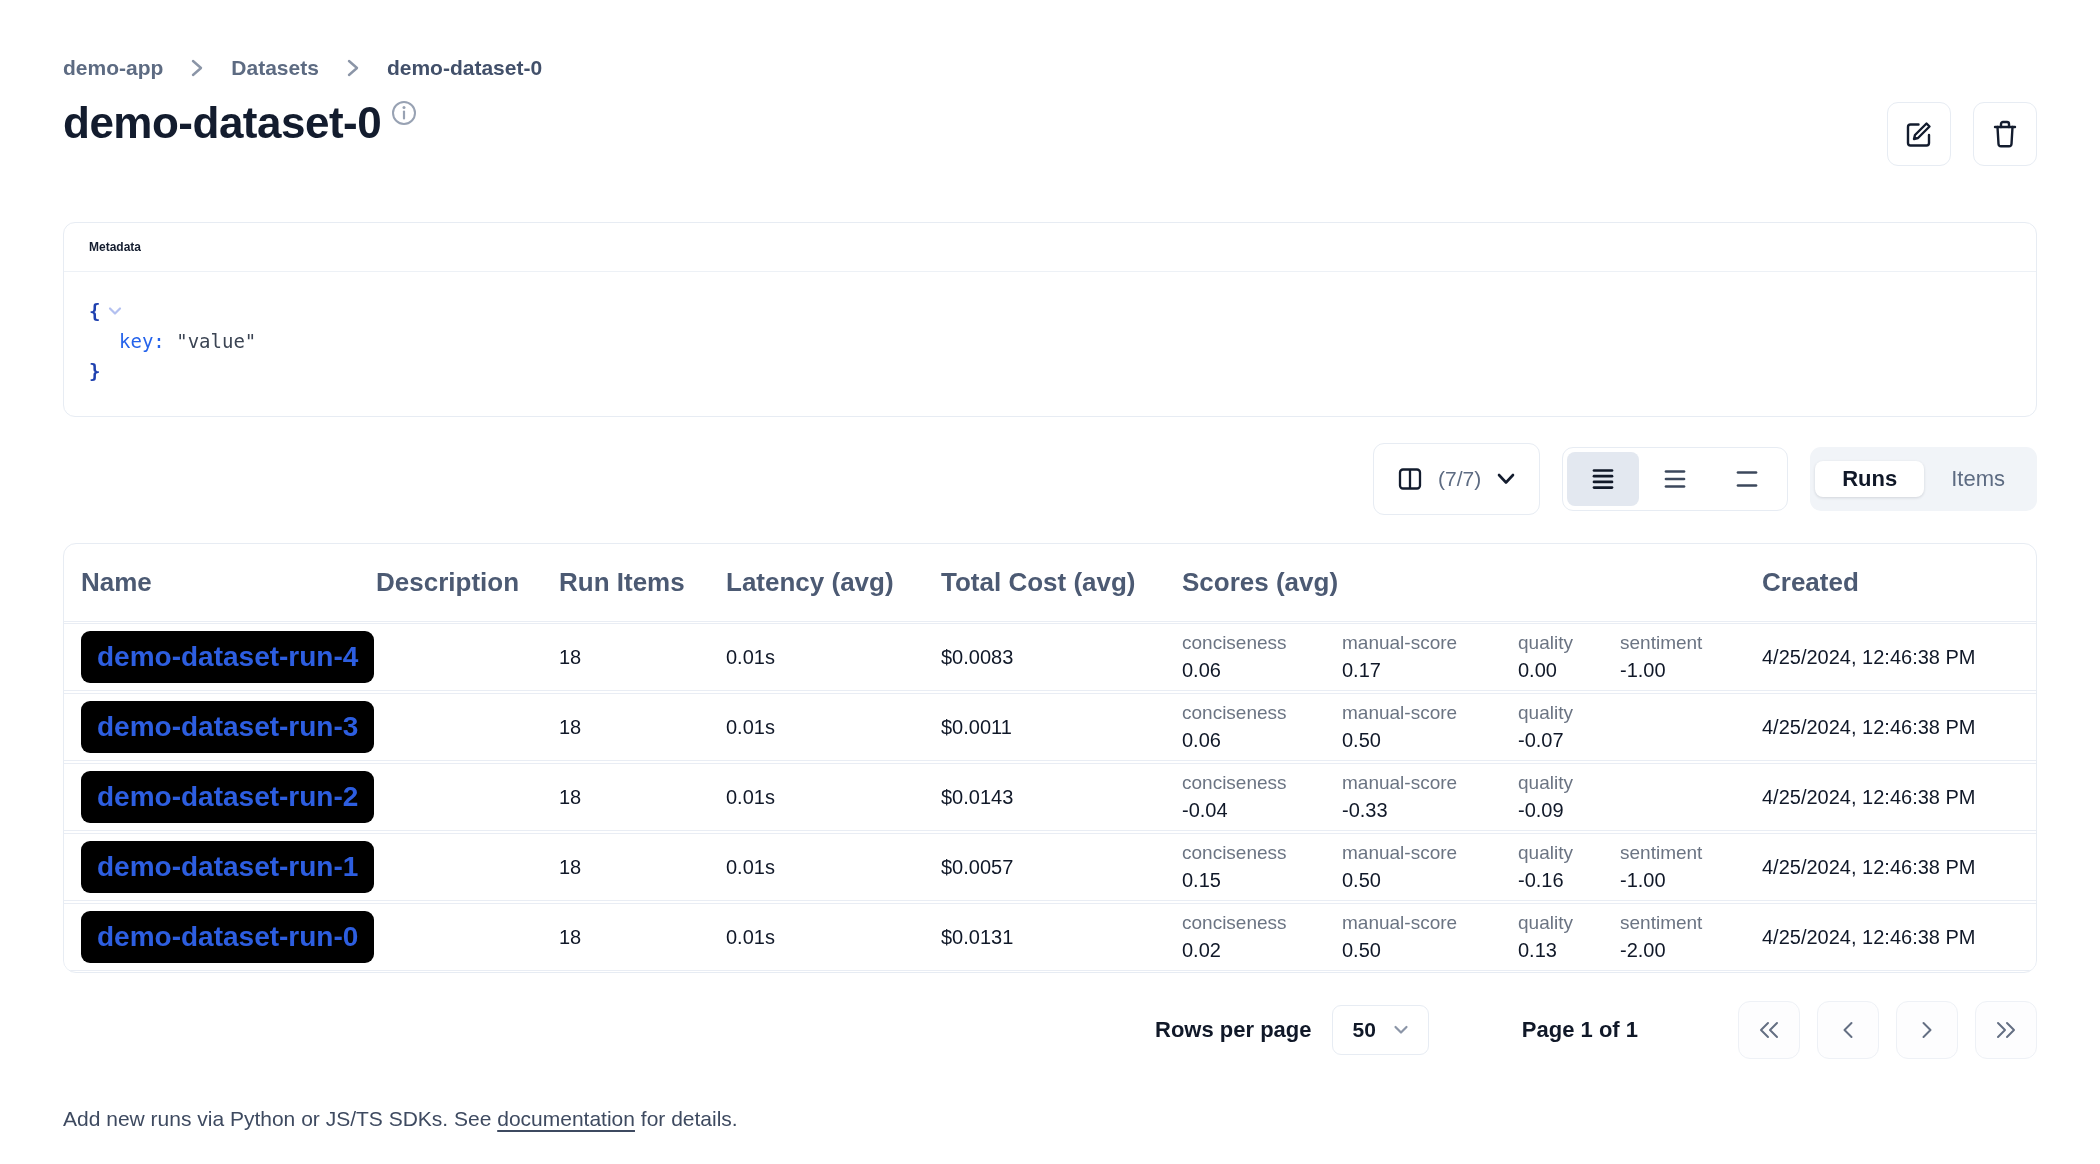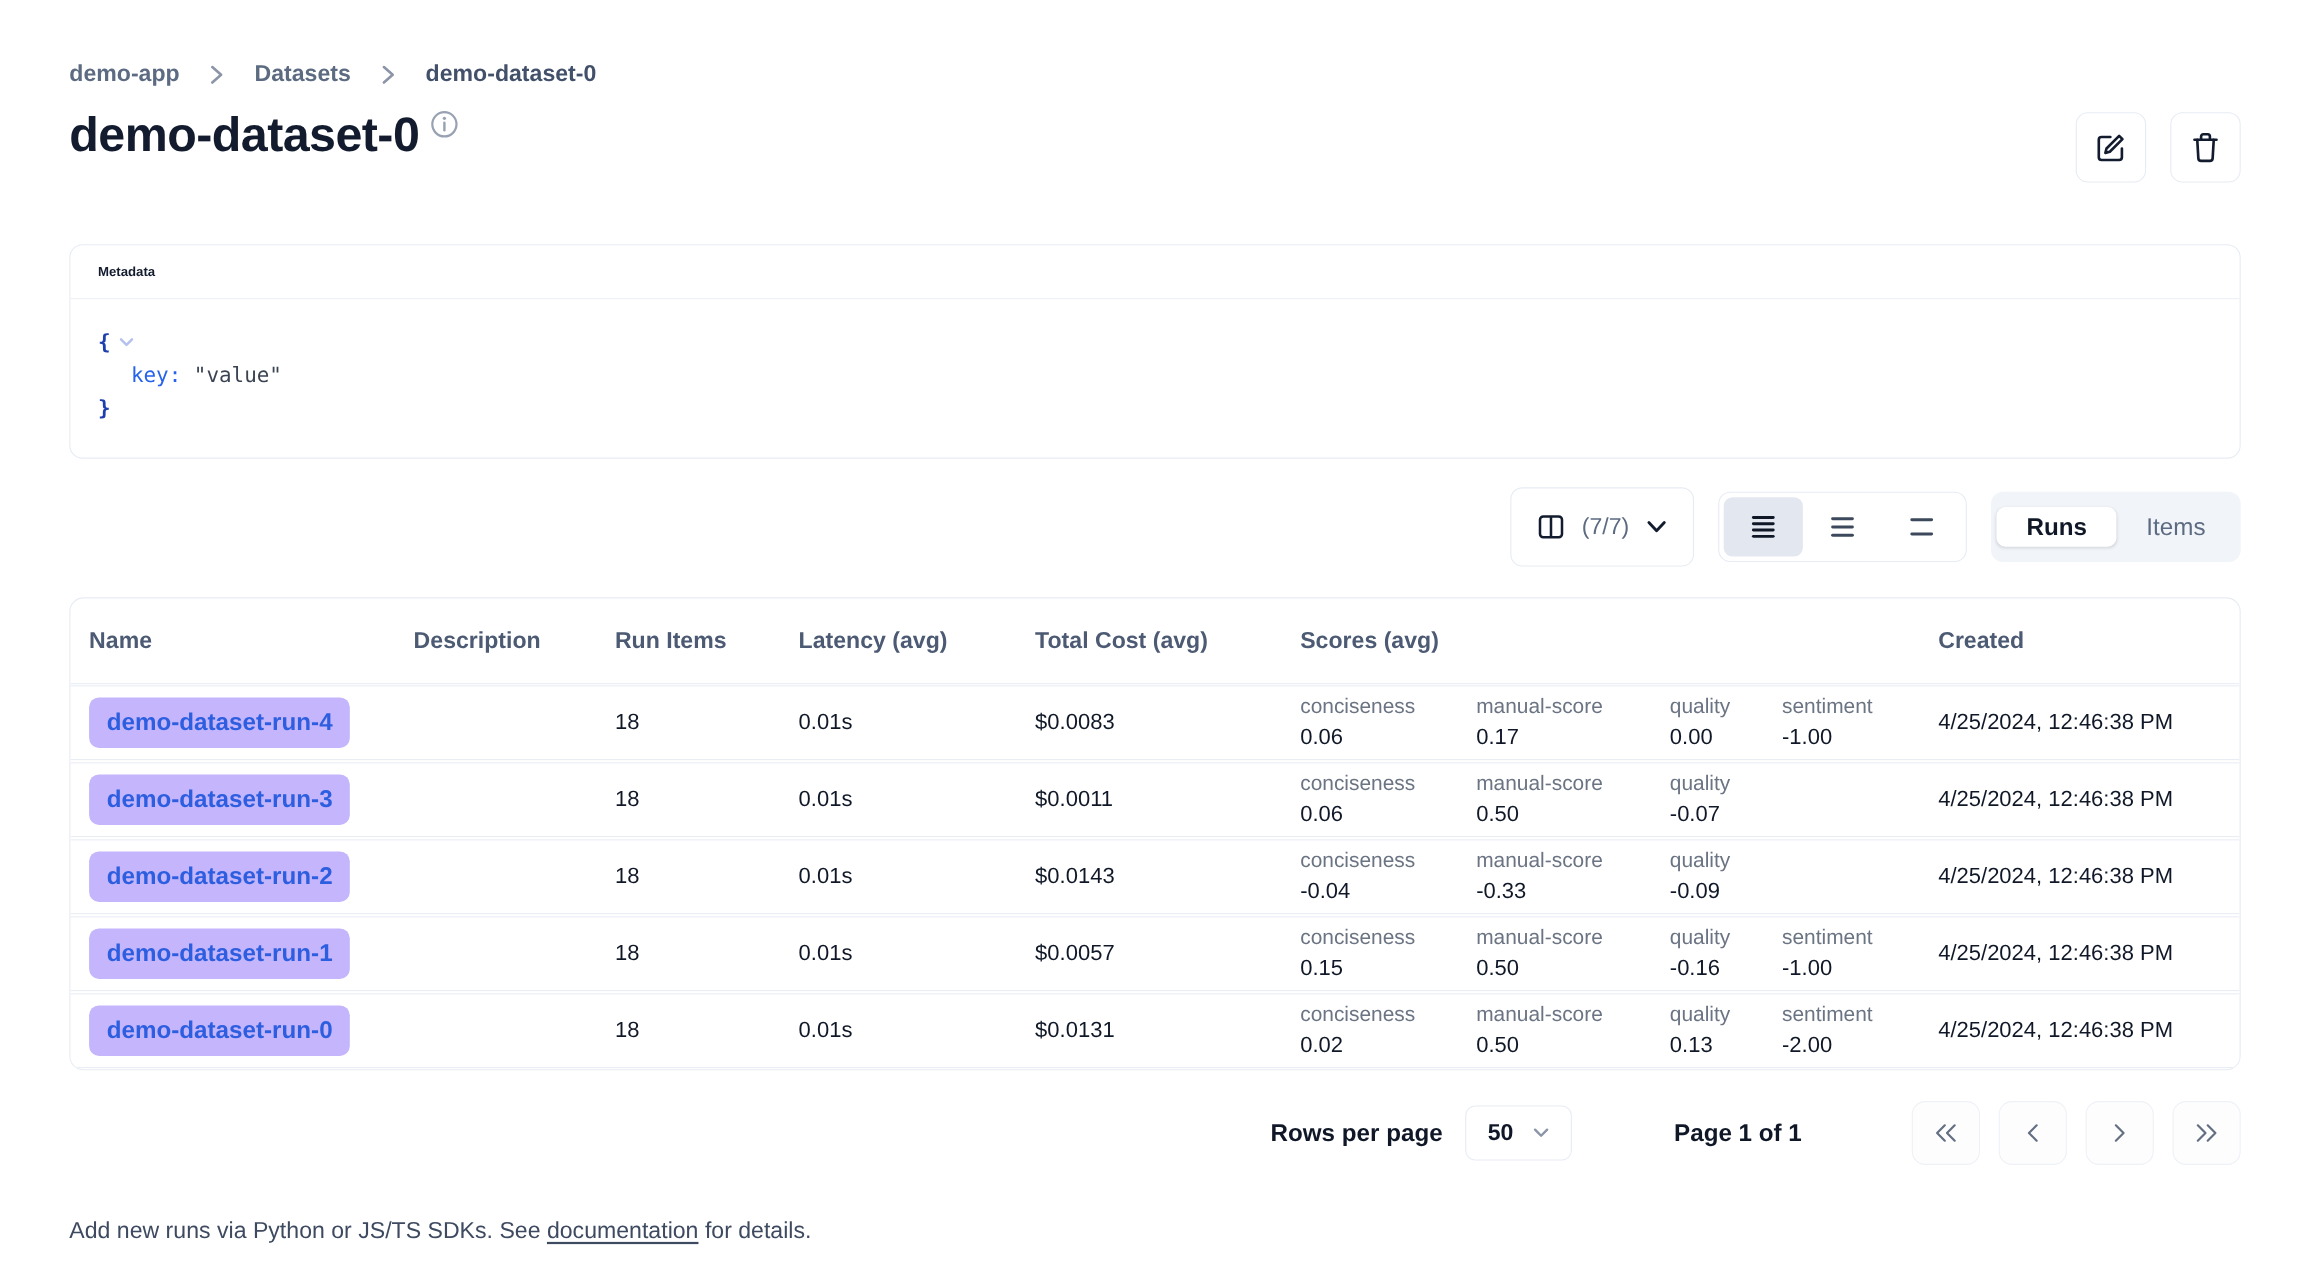--- a/index.html
+++ b/index.html
@@ -47,26 +47,26 @@
   .rh-btn.active { background:#e3e8f0; }
   .tabs { background:#f1f4f8; border-radius:11px; padding:5px; display:flex; align-items:center; height:64px; }
   .tab { padding:0 27px; height:36px; display:flex; align-items:center; font-size:22px; cursor:pointer; border-radius:8px; }
   .tab.active { background:#fff; font-weight:600; color:#101828; box-shadow:0 1px 3px rgba(16,24,40,.14); }
   .tab.inactive { color:#5d6b82; font-weight:500; }
 
   
   .table-card { margin-top:28px; border:1.5px solid #e7ecf3; border-radius:13px; overflow:hidden; background:#fff; }
   .tgrid { display:grid; grid-template-columns:312px 183px 167px 215px 241px 160px 176px 102px 142px 1fr; align-items:center; }
   .thead { height:78px; border-bottom:1.5px solid #e9edf4; }
-  .th { font-size:21px; font-weight:600; color:#4c5a73; }
+  .th { font-size:26px; font-weight:600; color:#4c5a73; }
   .th-scores { grid-column:6 / span 4; }
   .pad-first { padding-left:17px; }
   .tbody { display:flex; flex-direction:column; gap:4px; padding:2px 0 2px 0; }
   .trow { height:66px; background:#fff; box-shadow:0 1px 0 #e9edf4, 0 -1px 0 #e9edf4; }
-  .name-pill { display:inline-block; background:#c4b5fd; color:#2d5ee0; font-weight:700; font-size:22px;
+  .name-pill { display:inline-block; background:#000000; color:#2d5ee0; font-weight:700; font-size:28px;
     padding:10px 16px; border-radius:9px; margin-left:17px; cursor:pointer; }
   .cell { font-size:20px; color:#101828; }
   .score-cell { line-height:1.2; }
   .score-label { font-size:19px; color:#6b7483; }
   .score-value { font-size:20px; color:#101828; margin-top:3px; }
   .created-cell { font-size:20px; color:#101828; white-space:nowrap; overflow:hidden; }
 
   
   .pagination { margin-top:28px; display:flex; align-items:center; justify-content:flex-end; }
   .rpp-label { font-size:22px; font-weight:600; color:#101828; }

